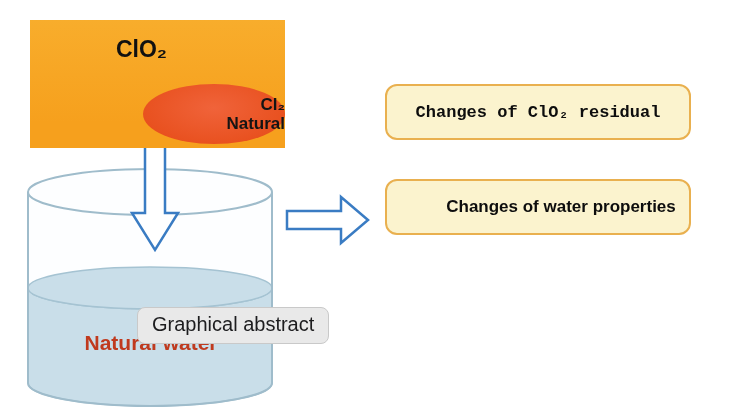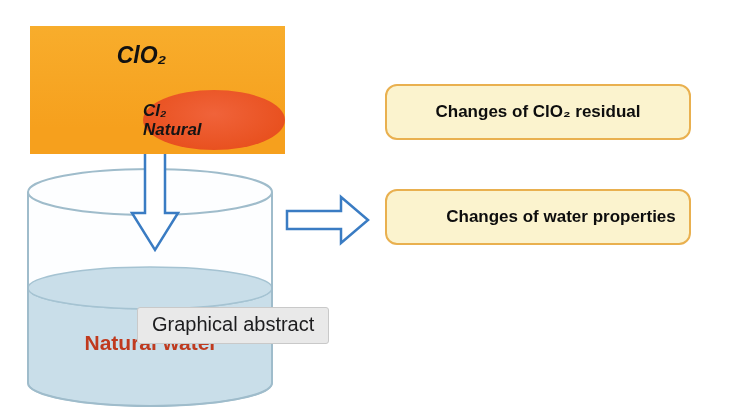--- a/index.html
+++ b/index.html
@@ -20,26 +20,25 @@
   .layer {
     position: absolute;
     left: 0;
     top: 0;
     z-index: 1;
   }
   
   .clo2-box {
     position: absolute;
     left: 30px;
-    top: 26px;
+    top: 20px;
     width: 255px;
     height: 128px;
     background: linear-gradient(180deg, #F8AD2C 0%, var(--box-orange, #F6A01D) 80%);
     z-index: 2;
-    font-style: italic;
   }
   .clo2-label {
     position: absolute;
     left: 0;
     right: 0;
     top: 16px;
     text-align: center;
     transform: translateX(-16px);
     font-size: 23px;
     font-weight: 600;
@@ -48,21 +47,21 @@
   .impurity {
     position: absolute;
     left: 113px;
     top: 64px;
     width: 142px;
     height: 60px;
     border-radius: 50%;
     background: radial-gradient(ellipse at 50% 40%, #F0633A 0%, var(--ellipse-red, #E8501E) 75%);
     display: flex;
     flex-direction: column;
-    align-items: flex-start;
+    align-items: flex-end;
     justify-content: center;
     line-height: 1.12;
   }
   .impurity div {
     font-size: 17px;
     font-weight: 700;
     color: #141414;
   }
   
   .natural-water {
@@ -76,21 +75,21 @@
     color: var(--water-label-red, #C03A1E);
     z-index: 2;
   }
   
   .tooltip {
     position: absolute;
     left: 137px;
     top: 307px;
     background: var(--tooltip-bg, #E9E9E9);
     border: 1px solid #C9C9C9;
-    border-radius: 3px;
+    border-radius: 8px;
     padding: 5px 14px 7px 14px;
     font-size: 20px;
     color: #1d1d1f;
     z-index: 3;
     white-space: nowrap;
   }
   
   .outcome {
     position: absolute;
     left: 385px;
@@ -101,22 +100,22 @@
     border-radius: 12px;
     display: flex;
     align-items: center;
     justify-content: center;
     font-size: 17px;
     font-weight: 700;
     color: #0d0d0d;
     box-sizing: border-box;
     z-index: 2;
   }
-  .outcome1 { top: 84px; }
-  .outcome2 { top: 189px; padding-left: 46px; }
+  .outcome1 { top: 84px; font-family: Liberation Mono, monospace; }
+  .outcome2 { top: 179px; padding-left: 46px; }
   .outcome3 { top: 272px; }
   
   .cyl-fill   { fill: #FDFEFF; stroke: none; }
   .cyl-top    { fill: #FDFEFF; stroke: var(--cylinder-stroke, #9FBCCB); stroke-width: 2; }
   .cyl-outline{ fill: none;    stroke: var(--cylinder-stroke, #9FBCCB); stroke-width: 2; }
   .water      { fill: var(--water-fill, #C9DEE9); stroke: var(--water-stroke, #A5C3D2); stroke-width: 1.5; }
   .arrow      { fill: #ffffff; stroke: var(--arrow-blue, #3A7CC3); stroke-width: 2.5; stroke-linejoin: miter; }
 </style>
 </head>
 <body>

